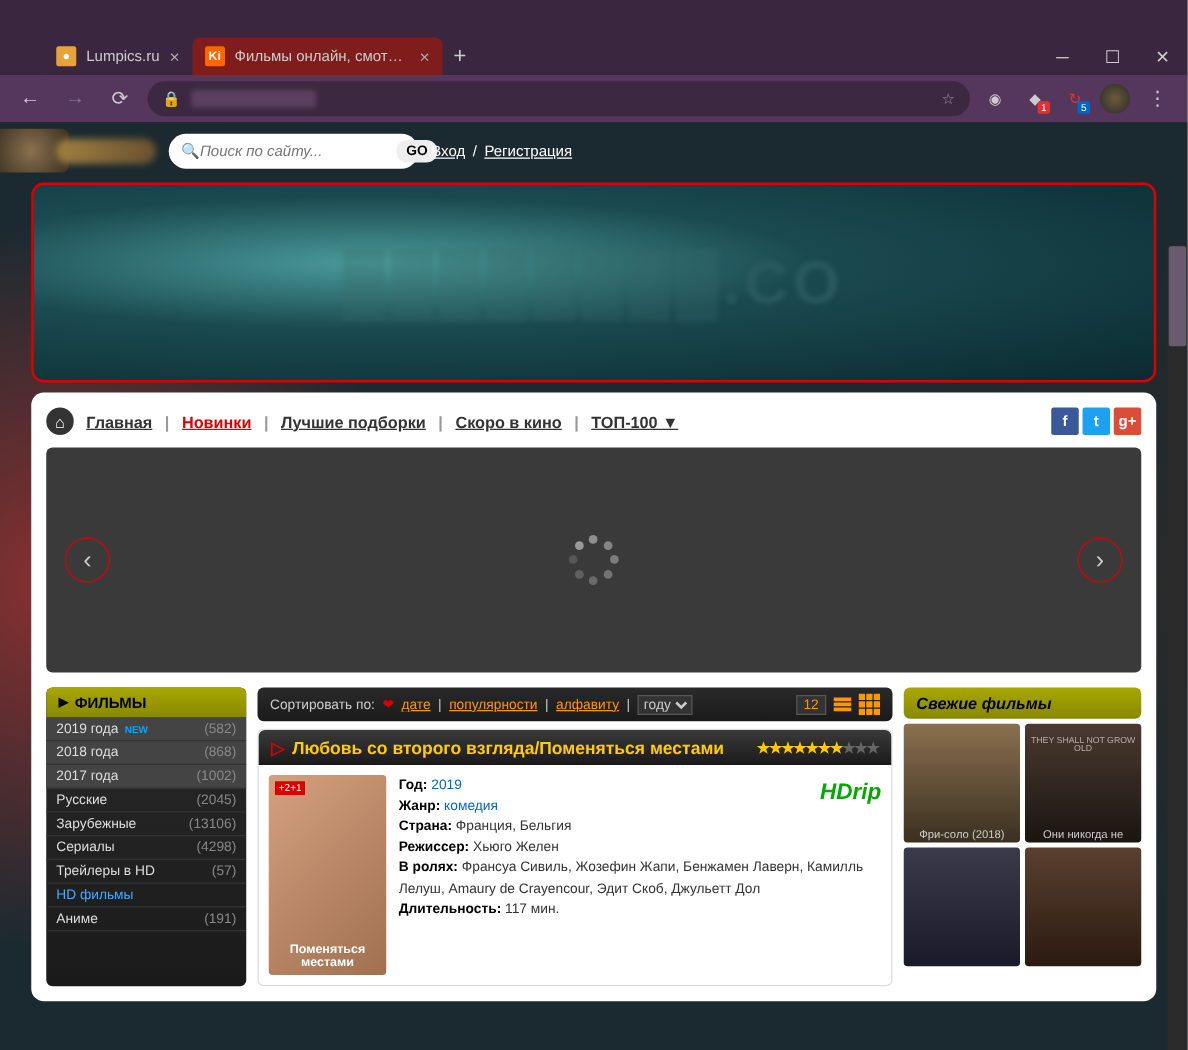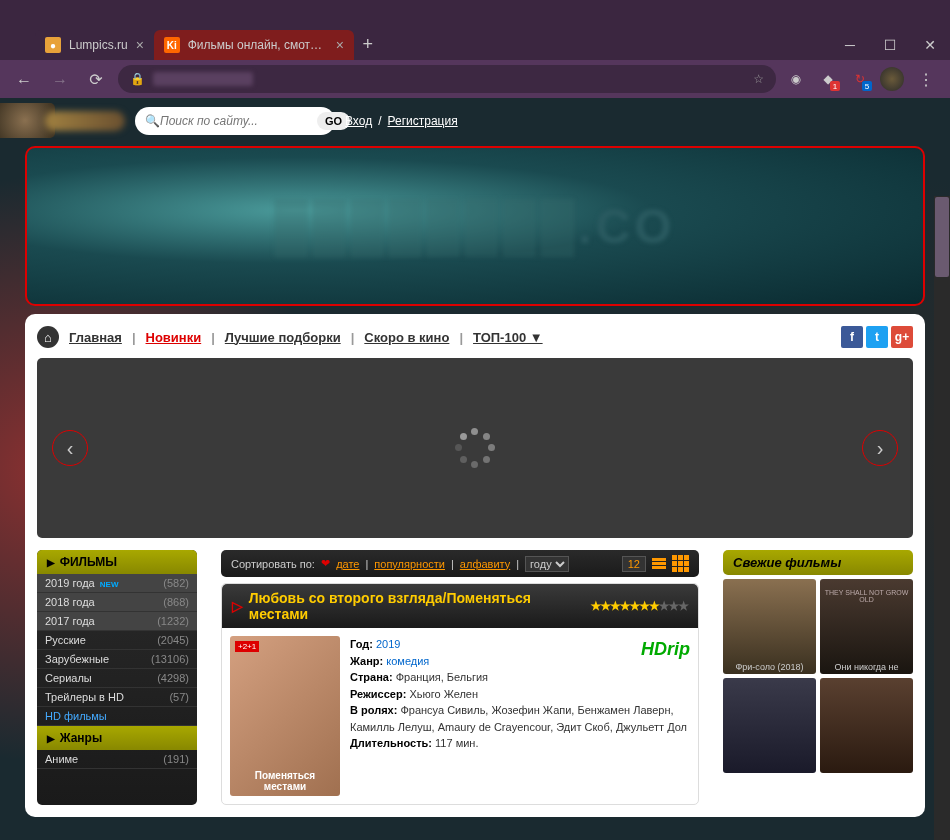--- a/index.html
+++ b/index.html
@@ -44,21 +44,21 @@
 .navmenu a.active { color: #d00; }
 .navmenu .sep { color: #999; }
 .socials { margin-left: auto; display: flex; gap: 3px; }
 .socials div { width: 22px; height: 22px; color: #fff; display: flex; align-items: center; justify-content: center; font-weight: bold; font-size: 12px; border-radius: 2px; }
 .slider { height: 180px; background: #3a3a3a; border-radius: 5px; position: relative; display: flex; align-items: center; justify-content: center; }
 .slider-arrow { position: absolute; width: 36px; height: 36px; border-radius: 50%; border: 1px solid #d00; display: flex; align-items: center; justify-content: center; color: #ccc; font-size: 20px; top: 50%; transform: translateY(-50%); }
 .slider-arrow.left { left: 15px; }
 .slider-arrow.right { right: 15px; }
 .spinner { width: 40px; height: 40px; position: relative; }
 .spinner div { position: absolute; width: 7px; height: 7px; background: #999; border-radius: 50%; }
-.main-row { display: flex; gap: 24px; margin-top: 12px; }
+.main-row { display: flex; gap: 9px; margin-top: 12px; }
 .sidebar { width: 160px; background: linear-gradient(#2a2a2a, #1a1a1a); border-radius: 5px; overflow: hidden; font-size: 11px; }
 .sb-head { background: linear-gradient(#a8a800, #888800); color: #000; font-weight: bold; padding: 5px 10px; font-size: 12px; display: flex; align-items: center; gap: 5px; }
 .sb-head::before { content: "▶"; color: #000; font-size: 10px; }
 .sb-item { display: flex; justify-content: space-between; padding: 3px 8px; color: #ddd; border-bottom: 1px solid #333; }
 .sb-item.active { background: #444; }
 .sb-item .new { color: #0af; font-size: 8px; font-weight: bold; margin-left: 2px; }
 .sb-item .count { color: #888; }
 .sb-item.hd { color: #4af; }
 .middle { flex: 1; display: flex; flex-direction: column; gap: 6px; }
 .sortbar { background: linear-gradient(#2a2a2a, #1a1a1a); border-radius: 5px; padding: 5px 10px; color: #ccc; font-size: 11px; display: flex; align-items: center; gap: 6px; }
@@ -67,21 +67,21 @@
 .sortbar .count-box { background: #333; color: #ff9800; border: 1px solid #555; padding: 1px 5px; }
 .sortbar .viewgrid { display: grid; grid-template-columns: repeat(3,5px); gap: 1px; }
 .sortbar .viewgrid div { width: 5px; height: 5px; background: #ff9800; }
 .movie-card { background: #fff; border: 1px solid #ddd; border-radius: 5px; }
 .movie-title { background: linear-gradient(#3a3a3a, #1a1a1a); padding: 6px 10px; color: #fc0; font-size: 14px; font-weight: bold; display: flex; align-items: center; gap: 6px; border-radius: 5px 5px 0 0; }
 .movie-title .play { color: #d00; }
 .stars { margin-left: auto; font-size: 12px; letter-spacing: -1px; }
 .stars .on { color: #fc0; }
 .stars .off { color: #666; }
 .movie-body { display: flex; gap: 10px; padding: 8px; }
-.poster { width: 110px; height: 160px; background: linear-gradient(135deg, #d4a080, #a07050); border-radius: 3px; position: relative; display: flex; flex-direction: column; justify-content: flex-end; color: #fff; font-size: 10px; text-align: center; padding: 4px; }
+.poster { width: 94px; height: 160px; background: linear-gradient(135deg, #d4a080, #a07050); border-radius: 3px; position: relative; display: flex; flex-direction: column; justify-content: flex-end; color: #fff; font-size: 10px; text-align: center; padding: 4px; }
 .poster .age { position: absolute; top: 5px; left: 5px; background: #d00; padding: 1px 3px; font-size: 8px; }
 .movie-info { flex: 1; font-size: 11px; color: #333; line-height: 1.5; position: relative; }
 .movie-info b { color: #000; }
 .movie-info a { color: #06c; }
 .hdrip { position: absolute; top: 0; right: 0; color: #0a0; font-weight: bold; font-size: 18px; font-style: italic; }
 .fresh { width: 190px; }
 .fresh-head { background: linear-gradient(#a8a800, #888800); color: #000; font-weight: bold; padding: 5px 10px; border-radius: 5px; font-size: 13px; font-style: italic; }
 .fresh-grid { display: grid; grid-template-columns: 1fr 1fr; gap: 4px; margin-top: 4px; }
 .fresh-item { background: #333; height: 95px; border-radius: 3px; position: relative; overflow: hidden; display: flex; align-items: flex-end; justify-content: center; color: #ccc; font-size: 9px; padding: 2px; text-align: center; }
 .fresh-item.a { background: linear-gradient(#8a7050, #3a3020); }
@@ -198,42 +198,41 @@
           <div class="sb-item active">
               <span><span>2019 года</span> <span class="new">NEW</span></span>
               <span class="count">(582)</span>
             </div>
           <div class="sb-item active">
               <span>2018 года</span>
               <span class="count">(868)</span>
             </div>
           <div class="sb-item active">
               <span>2017 года</span>
-              <span class="count">(1232)</span>
+              <span class="count">(1002)</span>
             </div>
           <div class="sb-item">
               <span>Русские</span>
               <span class="count">(2045)</span>
             </div>
           <div class="sb-item">
               <span>Зарубежные</span>
               <span class="count">(13106)</span>
             </div>
           <div class="sb-item">
               <span>Сериалы</span>
               <span class="count">(4298)</span>
             </div>
           <div class="sb-item">
               <span>Трейлеры в HD</span>
               <span class="count">(57)</span>
             </div>
           <div class="sb-item hd">
               <span><span style="color:#4af">HD</span> фильмы</span>
             </div>
-          <div class="sb-head">Жанры</div>
           <div class="sb-item">
               <span>Аниме</span>
               <span class="count">(191)</span>
             </div>
         </div>
 
         <div class="middle">
           <div class="sortbar">
             <span>Сортировать по:</span>
             <span style="color:#d00">❤</span>

